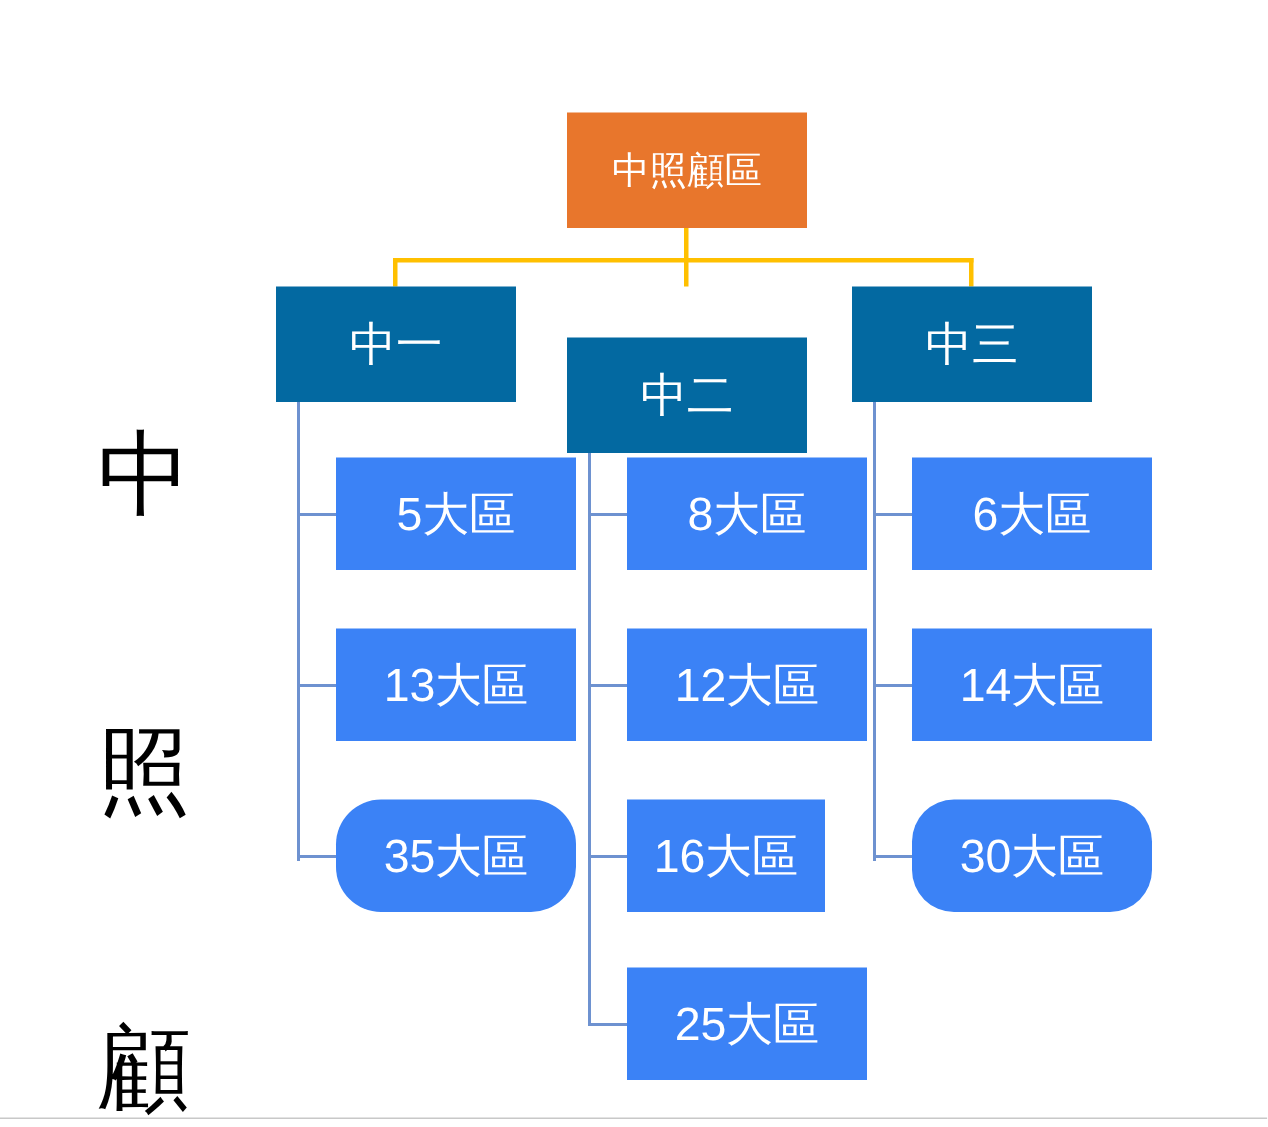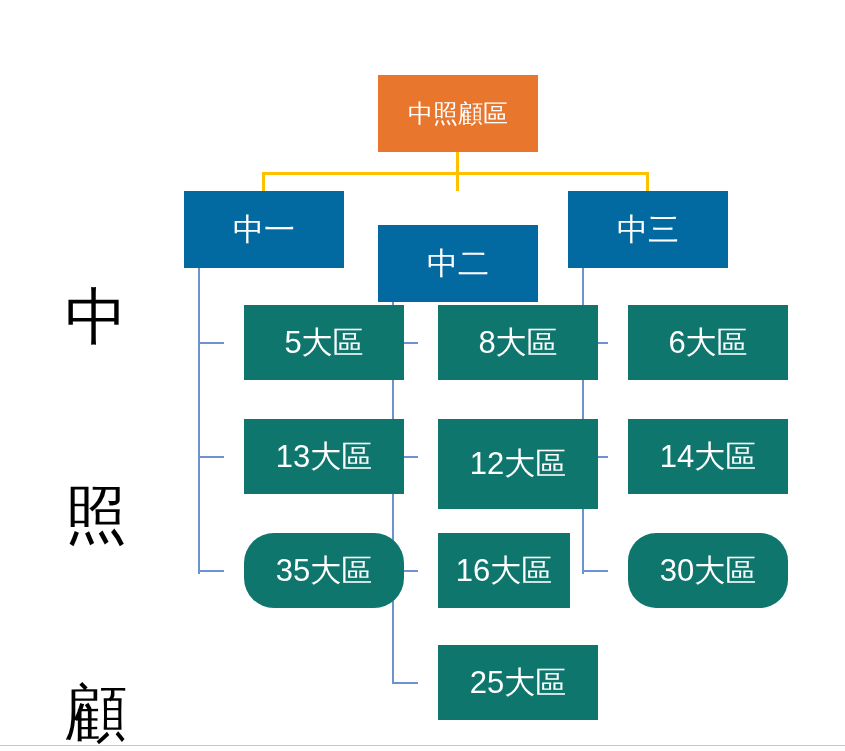--- a/index.html
+++ b/index.html
@@ -51,23 +51,22 @@
   }
   .node.root {
     background: #E8762C;
     font-size: 25px;
   }
   .node.lvl2 {
     background: #0369a1;
     font-size: 31px;
   }
   .node.leaf {
-    background: #0f766e;
+    background: #3b82f6;
     font-size: 31px;
-    margin-left: 20px;
   }
 
   
   .conn {
     position: absolute;
   }
   .conn.amber-v { background: #FFC000; width: 3px; }
   .conn.amber-h { background: #FFC000; height: 3px; }
   .conn.blue-v  { background: #6E92D0; width: 2px; }
   .conn.blue-h  { background: #6E92D0; height: 2px; }
@@ -141,21 +140,21 @@
   <div class="node leaf" style="left:224px; top:419px; width:160px; height:75px;">
     <span>13大區</span>
   </div>
   <div class="node leaf" style="left:224px; top:533px; width:160px; height:75px;border-radius:30px;">
     <span>35大區</span>
   </div>
 
   <div class="node leaf" style="left:418px; top:305px; width:160px; height:75px;">
     <span>8大區</span>
   </div>
-  <div class="node leaf" style="left:418px; top:419px; width:160px; height:90px;">
+  <div class="node leaf" style="left:418px; top:419px; width:160px; height:75px;">
     <span>12大區</span>
   </div>
   <div class="node leaf" style="left:418px; top:533px; width:132px; height:75px;">
     <span>16大區</span>
   </div>
   <div class="node leaf" style="left:418px; top:645px; width:160px; height:75px;">
     <span>25大區</span>
   </div>
 
   <div class="node leaf" style="left:608px; top:305px; width:160px; height:75px;">

